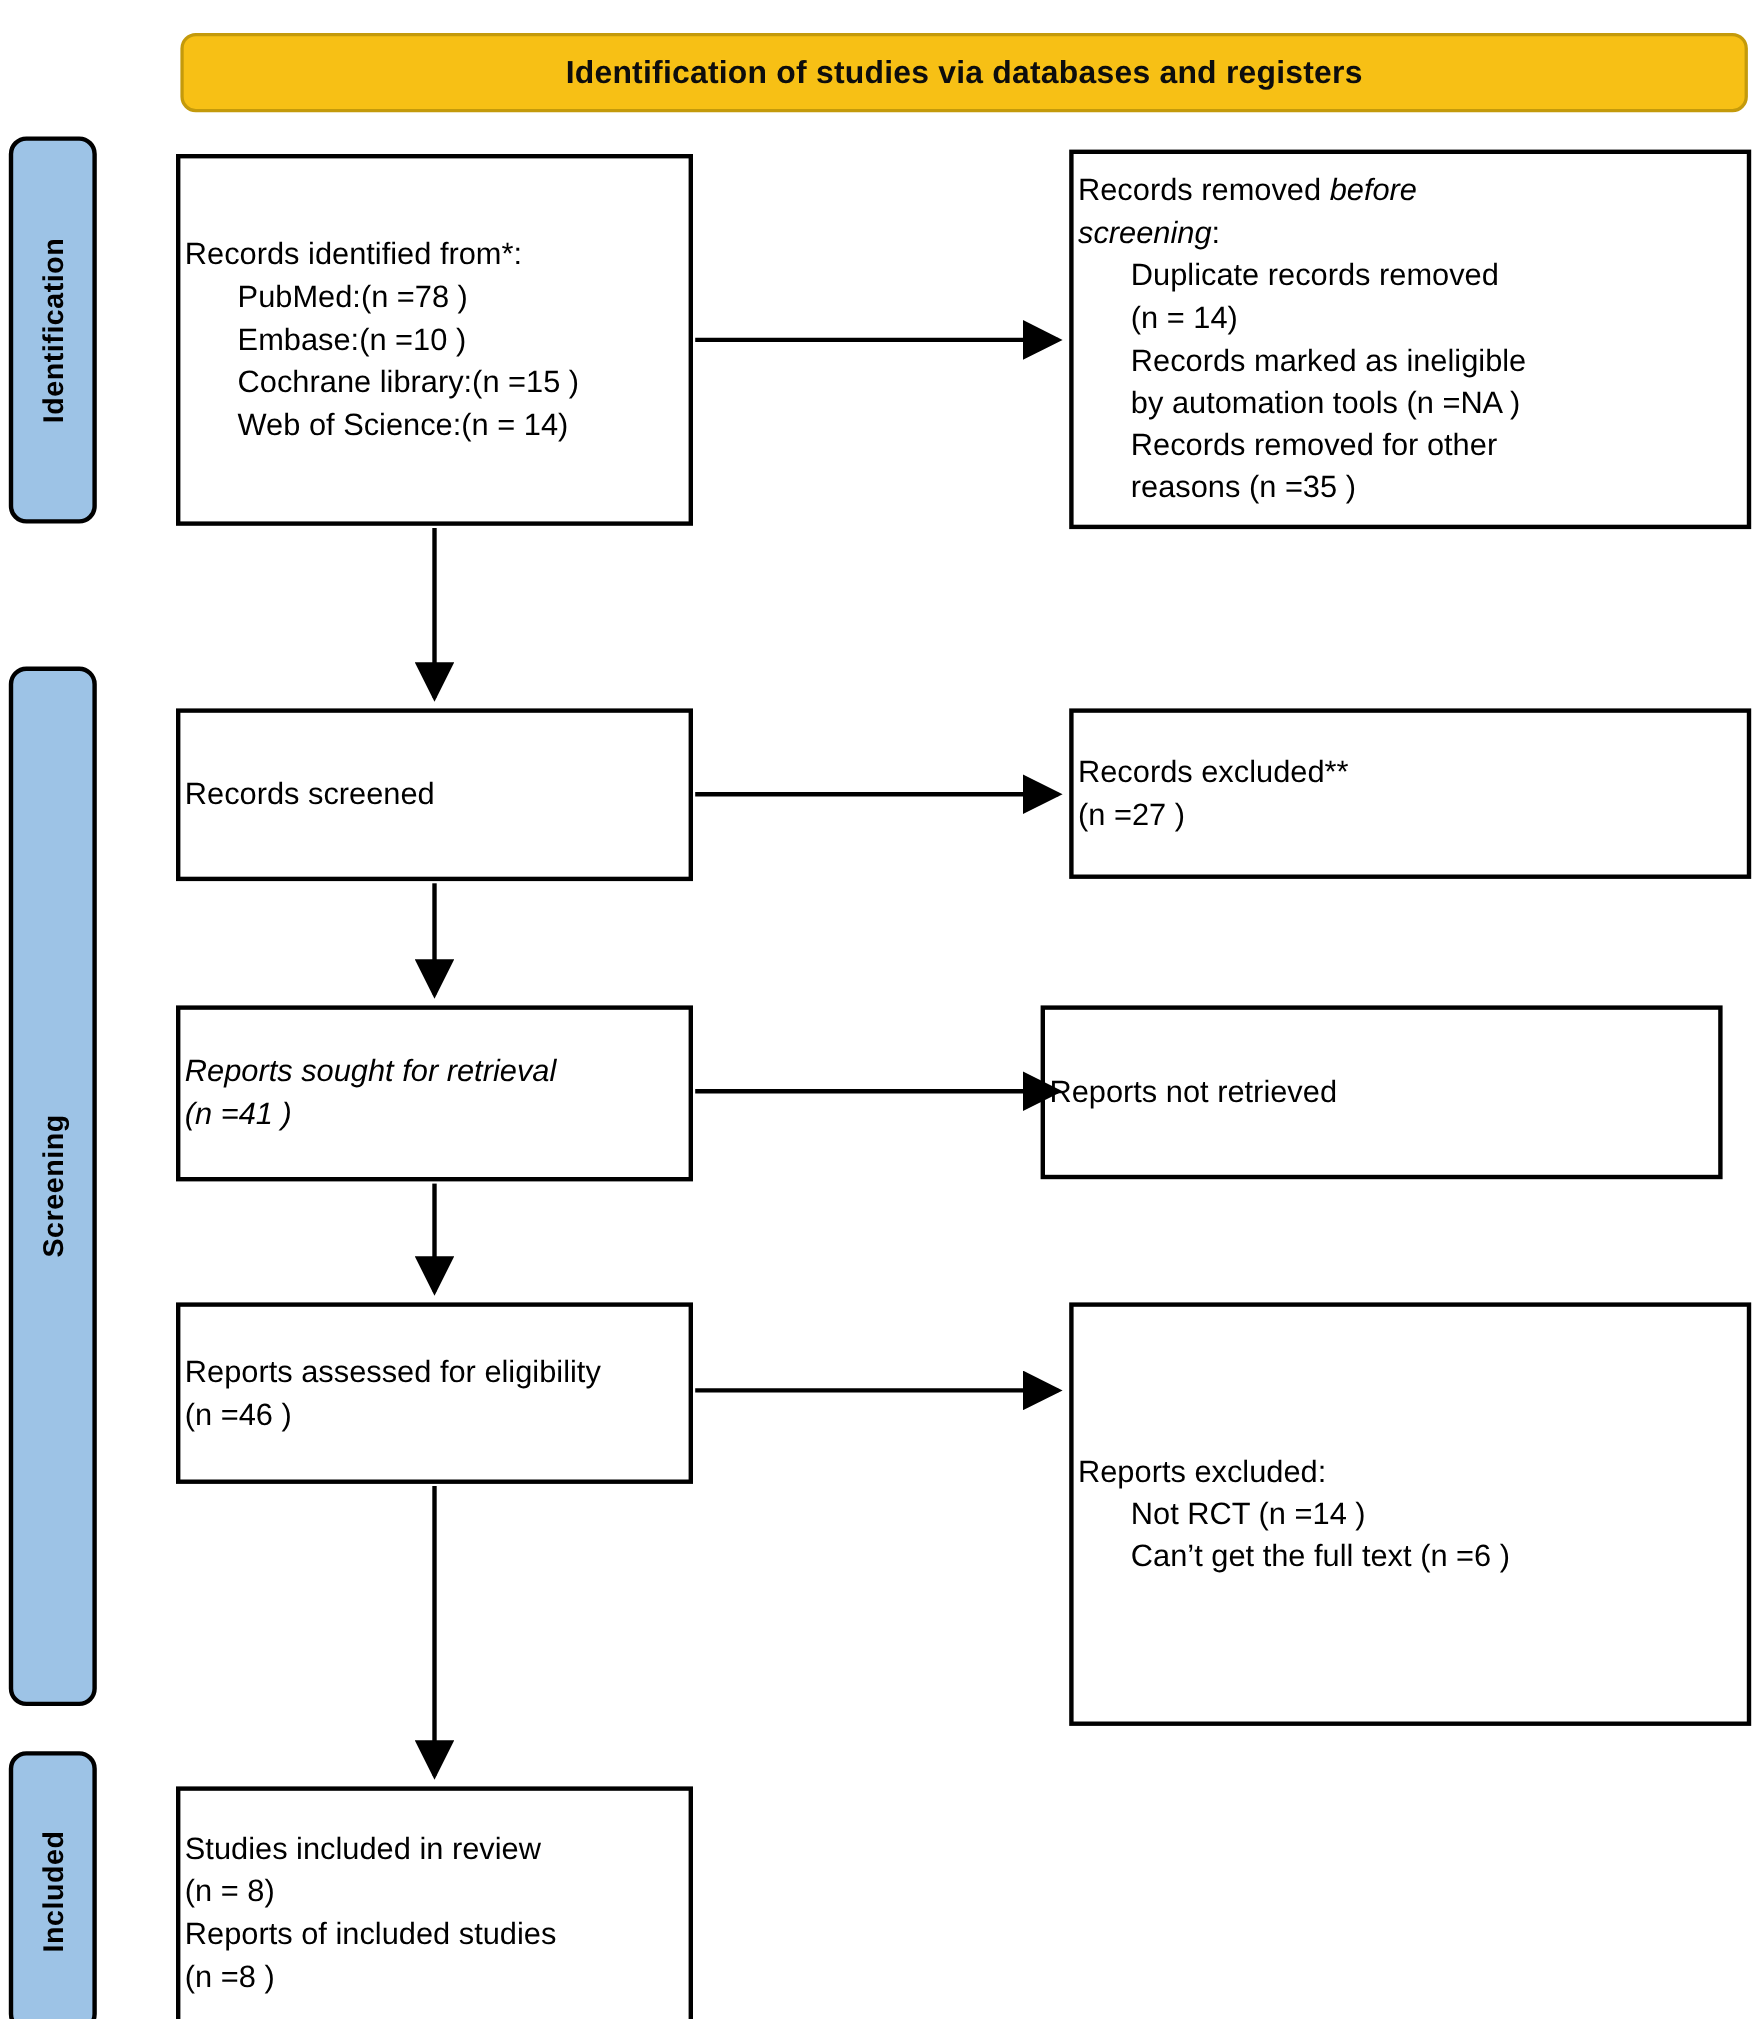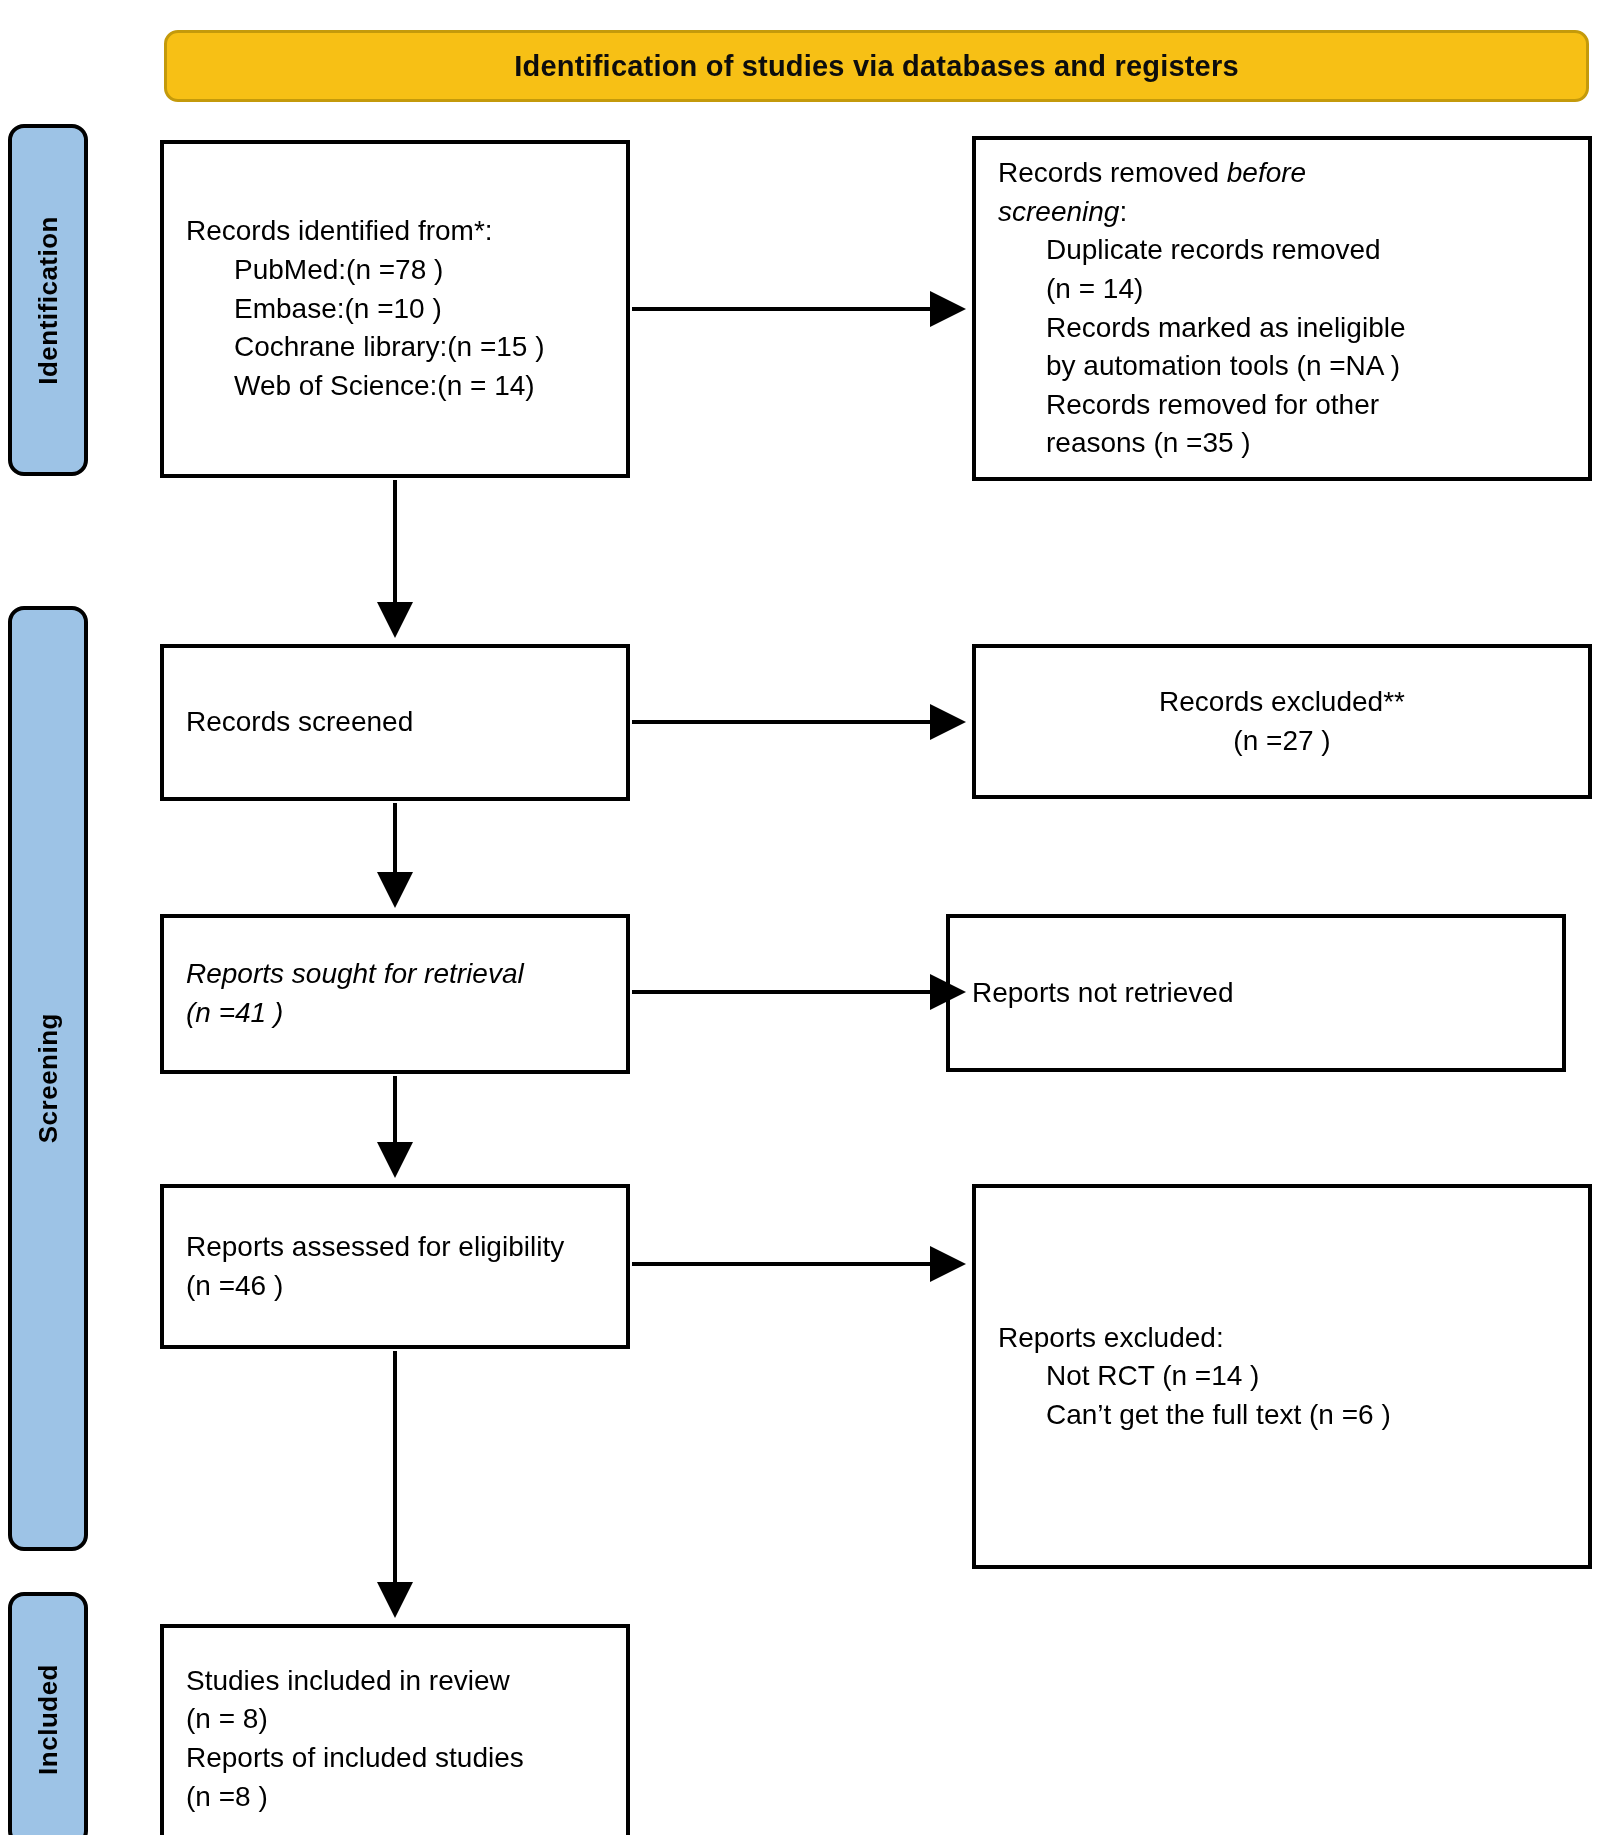--- a/index.html
+++ b/index.html
@@ -66,21 +66,21 @@
   #stage-identification { top: 100px;  height: 352px; }
   #stage-screening     { top: 582px;  height: 945px; }
   #stage-included      { top: 1568px; height: 255px; }
 
   
   .fbox {
     position: absolute;
     background: #ffffff;
     border: 4px solid #000000;
     box-sizing: border-box;
-    padding: 0 22px;
+    padding: 0 4px;
     display: flex;
     flex-direction: column;
     justify-content: center;
   }
   .fbox .line {
     font-size: 28px;
     line-height: 1.38;
     color: #000000;
     white-space: pre;
   }
@@ -89,21 +89,21 @@
 
   
   #box-identified   { left: 160px; top: 116px;  width: 470px; height: 338px; }
   #box-screened     { left: 160px; top: 620px;  width: 470px; height: 157px; }
   #box-sought       { left: 160px; top: 890px;  width: 470px; height: 160px; font-style: italic; }
   #box-assessed     { left: 160px; top: 1160px; width: 470px; height: 165px; }
   #box-included     { left: 160px; top: 1600px; width: 470px; height: 230px; }
 
   
   #box-removed      { left: 972px; top: 112px;  width: 620px; height: 345px; }
-  #box-excluded-rec { left: 972px; top: 620px;  width: 620px; height: 155px; text-align: center; }
+  #box-excluded-rec { left: 972px; top: 620px;  width: 620px; height: 155px; }
   #box-notretrieved { left: 946px; top: 890px;  width: 620px; height: 158px; }
   #box-excluded-rep { left: 972px; top: 1160px; width: 620px; height: 385px; }
 
   
   .conn { position: absolute; }
   .conn svg { display: block; }
 </style>
 </head>
 <body>
 

